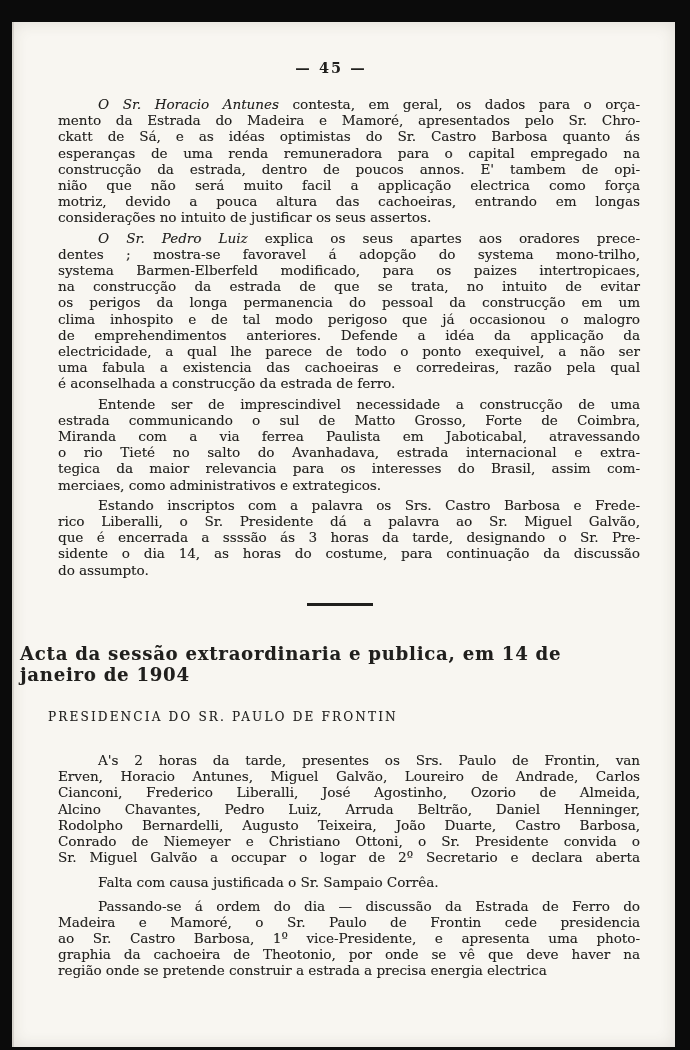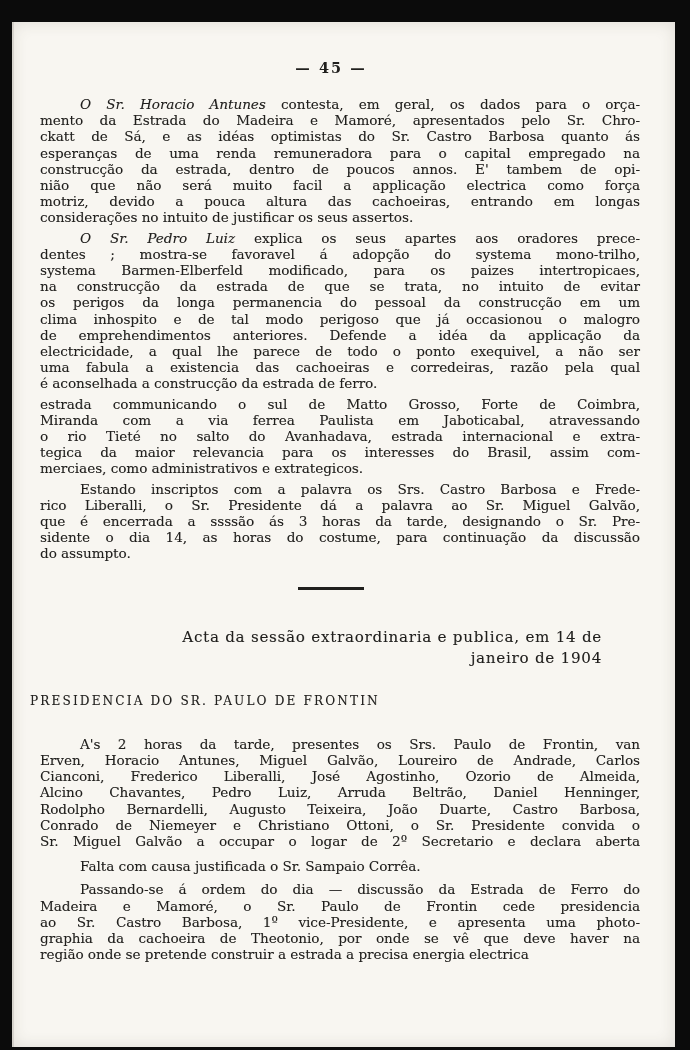--- a/index.html
+++ b/index.html
@@ -25,21 +25,21 @@
   .pagenum{
     margin:37px 55px 0 46px;
     text-align:center;
     font-weight:bold;
     font-size:14.5px;
     letter-spacing:2px;
     color:var(--ink);
     position:relative;left:-8px;
   }
   .doc-body{
-    padding:0 35px 0 28px;
+    padding:0 35px 0 46px;
     color:var(--ink);
     font-size:13.5px;
     text-shadow:0.3px 0.3px 0 rgba(32,31,29,.35);
   }
   .line{line-height:16.2px;white-space:nowrap;}
   .blk.paragraph .line{
     white-space:normal;
     text-align:justify;
     text-align-last:justify;
   }
@@ -47,23 +47,23 @@
   .blk.paragraph .line.first{padding-left:40px;}
   .ital{font-style:italic;}
   .blk.divider{
     width:66px;height:3px;
     background:var(--ink);
     margin:25px auto 0;
     position:relative;left:-9px;
   }
   .blk.heading{
     margin-top:37px;
-    text-align:right;
-    font-weight:normal;
-    font-size:15px;
+    text-align:left;
+    font-weight:bold;
+    font-size:18px;
     letter-spacing:0.8px;
     position:relative;left:-38px;
   }
   .blk.heading .line{line-height:21px;white-space:nowrap;}
   .blk.subheading{
     margin-top:25px;
     text-align:left;
     font-size:12px;
     letter-spacing:2.2px;
     position:relative;left:-10px;
@@ -101,20 +101,21 @@
           <div class="line"><span>systema Barmen-Elberfeld modificado, para os paizes intertropicaes,</span></div>
           <div class="line"><span>na construcção da estrada de que se trata, no intuito de evitar</span></div>
           <div class="line"><span>os perigos da longa permanencia do pessoal da construcção em um</span></div>
           <div class="line"><span>clima inhospito e de tal modo perigoso que já occasionou o malogro</span></div>
           <div class="line"><span>de emprehendimentos anteriores. Defende a idéa da applicação da</span></div>
           <div class="line"><span>electricidade, a qual lhe parece de todo o ponto exequivel, a não ser</span></div>
           <div class="line"><span>uma fabula a existencia das cachoeiras e corredeiras, razão pela qual</span></div>
           <div class="line end"><span>é aconselhada a construcção da estrada de ferro.</span></div>
         </div>
         <div class="blk paragraph">
+          <div class="line first"><span>Entende ser de imprescindivel necessidade a construcção de uma</span></div>
           <div class="line"><span>estrada communicando o sul de Matto Grosso, Forte de Coimbra,</span></div>
           <div class="line"><span>Miranda com a via ferrea Paulista em Jaboticabal, atravessando</span></div>
           <div class="line"><span>o rio Tieté no salto do Avanhadava, estrada internacional e extra-</span></div>
           <div class="line"><span>tegica da maior relevancia para os interesses do Brasil, assim com-</span></div>
           <div class="line end"><span>merciaes, como administrativos e extrategicos.</span></div>
         </div>
         <div class="blk paragraph">
           <div class="line first"><span>Estando inscriptos com a palavra os Srs. Castro Barbosa e Frede-</span></div>
           <div class="line"><span>rico Liberalli, o Sr. Presidente dá a palavra ao Sr. Miguel Galvão,</span></div>
           <div class="line"><span>que é encerrada a ssssão ás 3 horas da tarde, designando o Sr. Pre-</span></div>

